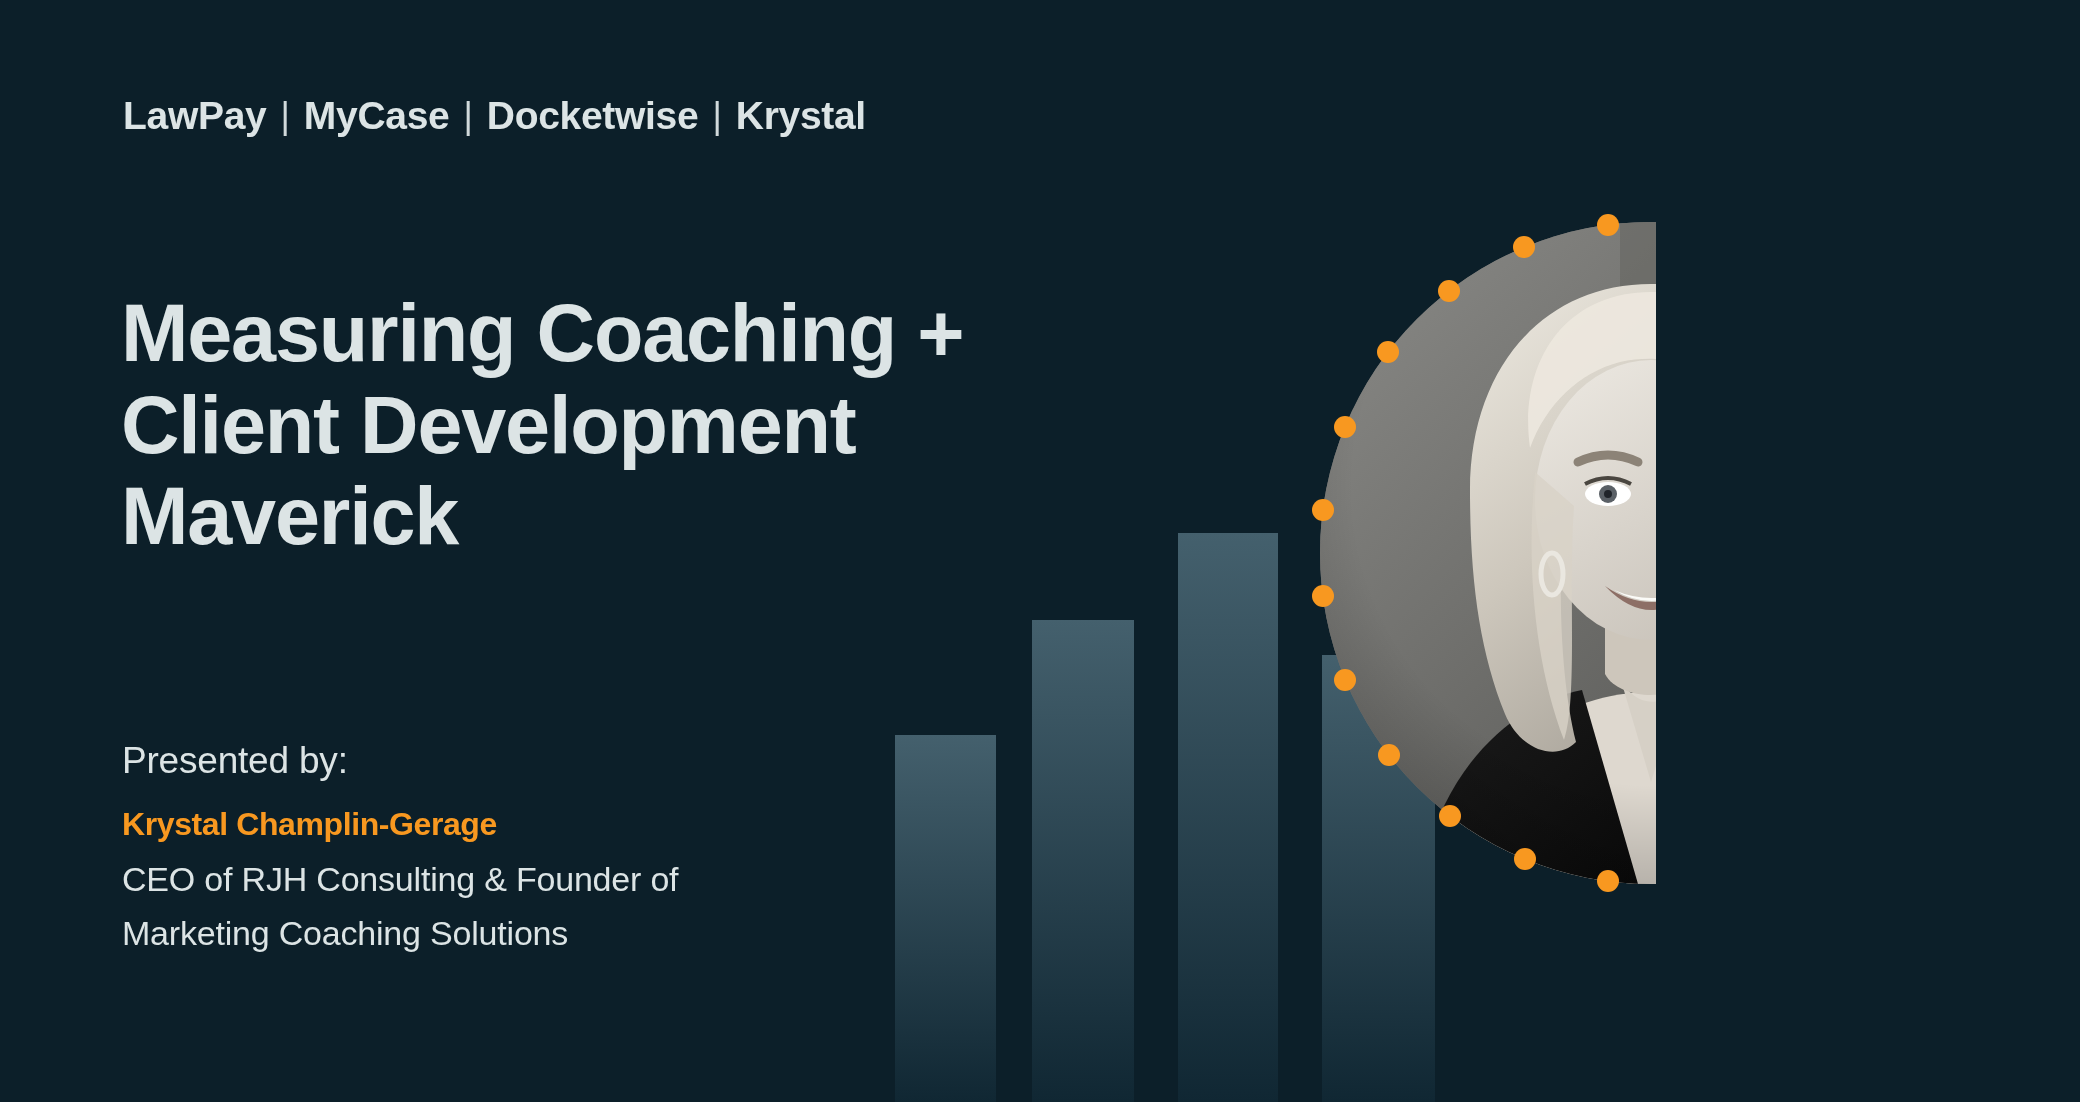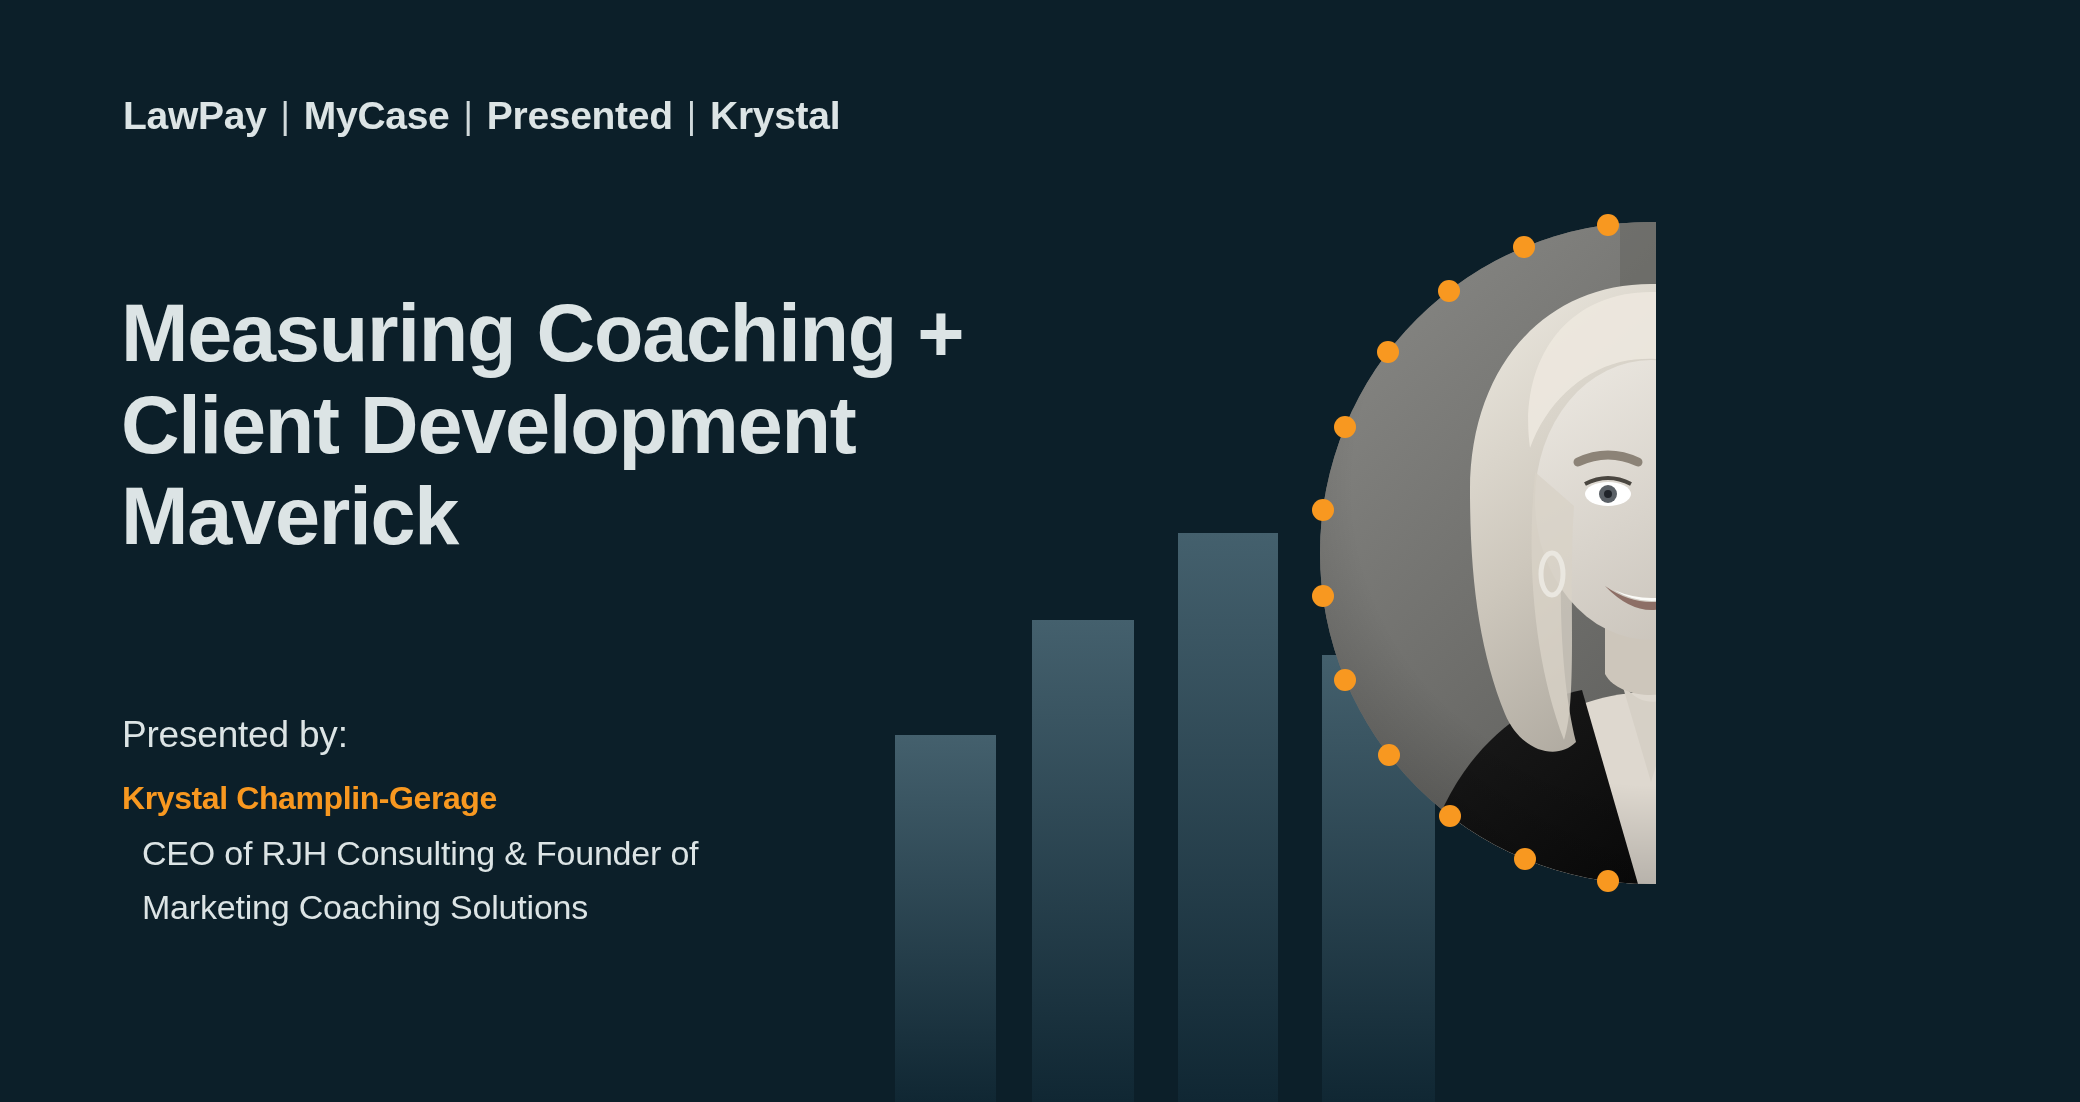--- a/index.html
+++ b/index.html
@@ -67,21 +67,21 @@
     font-size:81px;
     font-weight:bold;
     line-height:1.13;
     letter-spacing:-1.2px;
     white-space:nowrap;
   }
 
   
   #presenter-block {
     position:absolute;
-    left:122px; top:712px;
+    left:122px; top:738px;
     z-index:5;
     width:900px;
   }
   #presented-by {
     color:#DCE4E5;
     font-size:37px;
     font-weight:400;
     line-height:1.25;
     letter-spacing:-0.2px;
   }
@@ -93,21 +93,20 @@
     letter-spacing:-0.4px;
     margin-top:21px;
   }
   .presenter-role {
     color:#DCE4E5;
     font-size:34px;
     font-weight:400;
     line-height:1.58;
     letter-spacing:-0.2px;
     margin-top:9px;
-    margin-left:20px;
   }
   .presenter-role + .presenter-role { margin-top:0; }
 
   
   #headshot-wrap {
     position:absolute;
     left:1320px; top:222px;
     width:662px; height:662px;
     z-index:6;
   }
@@ -142,21 +141,21 @@
       <div class="bar" style="left: 1032px; width: 102px; height: 482px; background: linear-gradient(rgb(68, 96, 109) 0%, rgb(16, 39, 51) 100%);"></div>
       <div class="bar" style="left: 1178px; width: 100px; height: 569px; background: linear-gradient(rgb(68, 96, 109) 0%, rgb(16, 39, 51) 100%);"></div>
       <div class="bar" style="left: 1322px; width: 113px; height: 447px; background: linear-gradient(rgb(68, 96, 109) 0%, rgb(16, 39, 51) 100%);"></div>
     </div>
 
   <div id="brand-bar">
       <span class="brand-name">LawPay</span>
       <span class="brand-sep">|</span>
       <span class="brand-name">MyCase</span>
       <span class="brand-sep">|</span>
-      <span class="brand-name">Presented</span>
+      <span class="brand-name">Docketwise</span>
       <span class="brand-sep">|</span>
       <span class="brand-name">Krystal</span>
     </div>
 
   <div id="title-block">
       <div class="title-line">Measuring Coaching +</div>
       <div class="title-line">Client Development</div>
       <div class="title-line">Maverick</div>
     </div>
 

